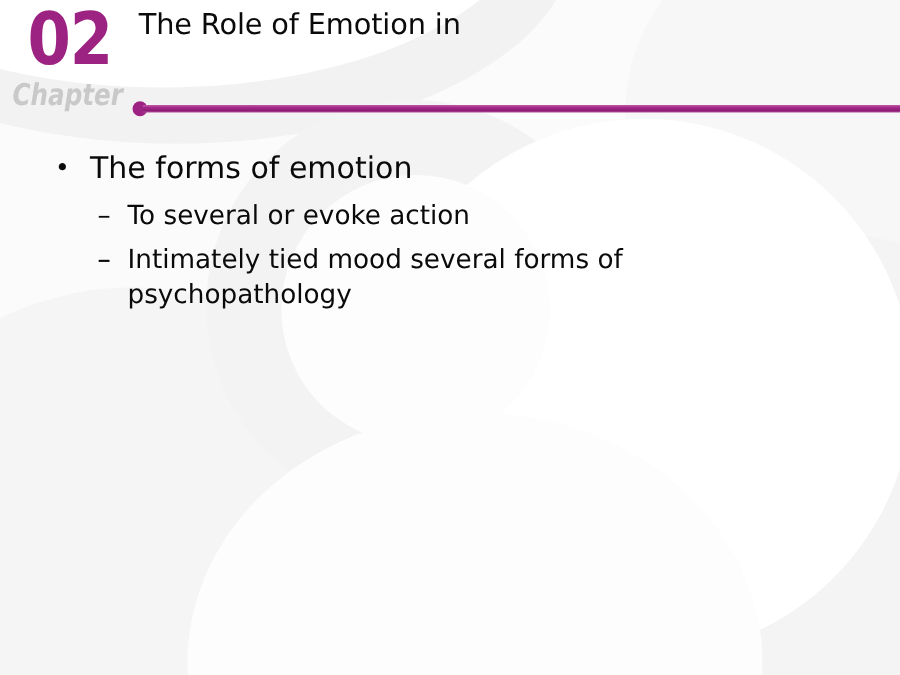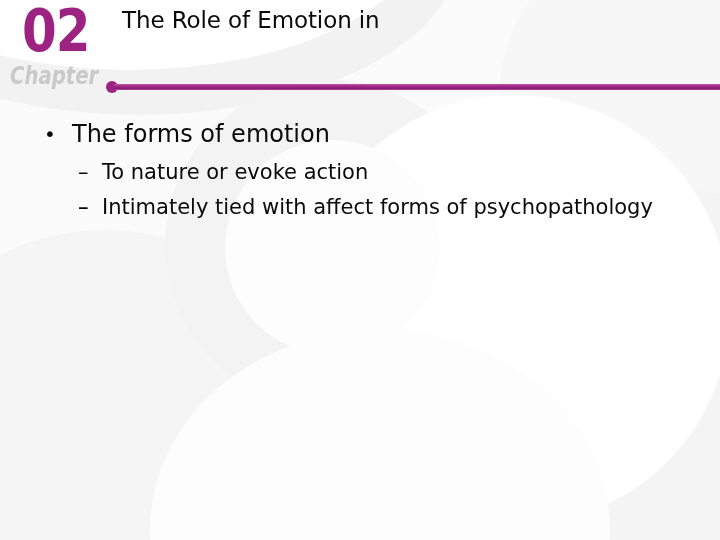--- a/index.html
+++ b/index.html
@@ -120,21 +120,21 @@
     color: #c9c9c9;
     transform: scaleX(0.82);
     transform-origin: left center;
     display: block;
     margin-top: 4px;
     margin-left: 2px;
   }
 
   .slide-title {
     position: absolute;
-    left: 122px;
+    left: 111px;
     top: 6px;
     width: 560px;
     font-family: "DejaVu Sans", sans-serif;
     font-size: 23px;
     line-height: 29px;
     color: #0a0a0a;
     letter-spacing: -0.1px;
   }
   .slide-title .tline { display: block; }
 
@@ -258,27 +258,27 @@
 
   <div id="body-content">
 
     <div class="bullet-l1">
       <span class="marker">•</span>
       <span class="btext">The forms of emotion</span>
     </div>
 
     <div class="bullet-l2">
       <span class="marker">–</span>
-      <span class="btext">To nature or evoke action</span>
+      <span class="btext">To several or evoke action</span>
     </div>
 
     <div class="bullet-l2">
       <span class="marker">–</span>
     </div>
 
     <div class="bullet-l2">
       <span class="marker">–</span>
-      <span class="btext">Intimately tied with affect forms of psychopathology</span>
+      <span class="btext">Intimately tied mood several forms of psychopathology</span>
     </div>
 
   </div>
 
 </div>
 
 </body></html>

